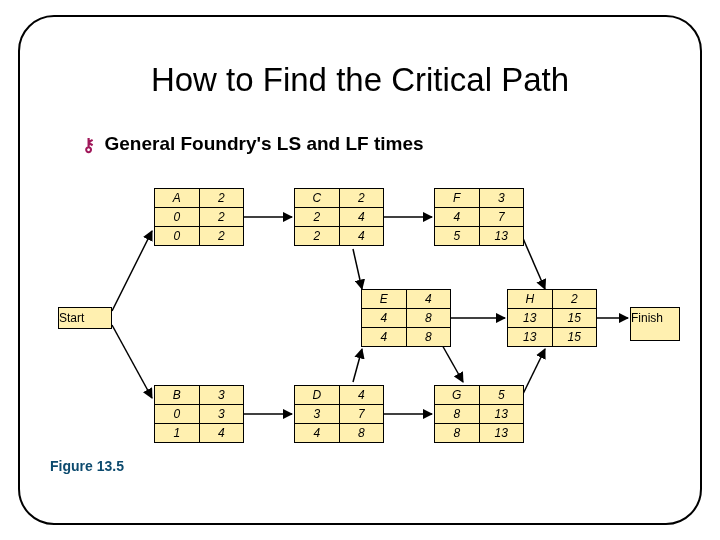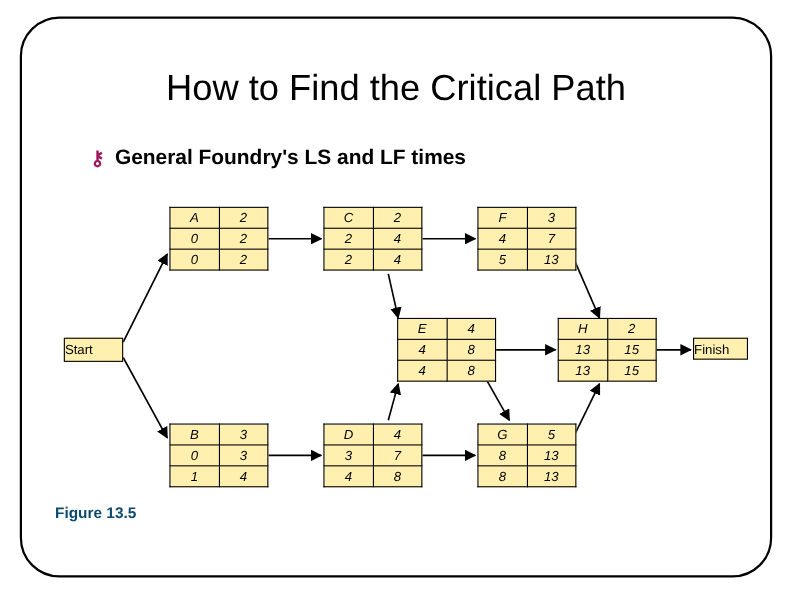--- a/index.html
+++ b/index.html
@@ -66,21 +66,21 @@
   left: 58px;
   top: 307px;
   width: 54px;
   height: 22px;
   line-height: 20px;
 }
 .finish-node {
   left: 630px;
   top: 307px;
   width: 50px;
-  height: 20px;
+  height: 34px;
   line-height: 20px;
 }
 .activity-box {
   position: absolute;
   width: 90px;
   box-sizing: border-box;
 }
 .activity-box table {
   width: 100%;
   border-collapse: collapse;

